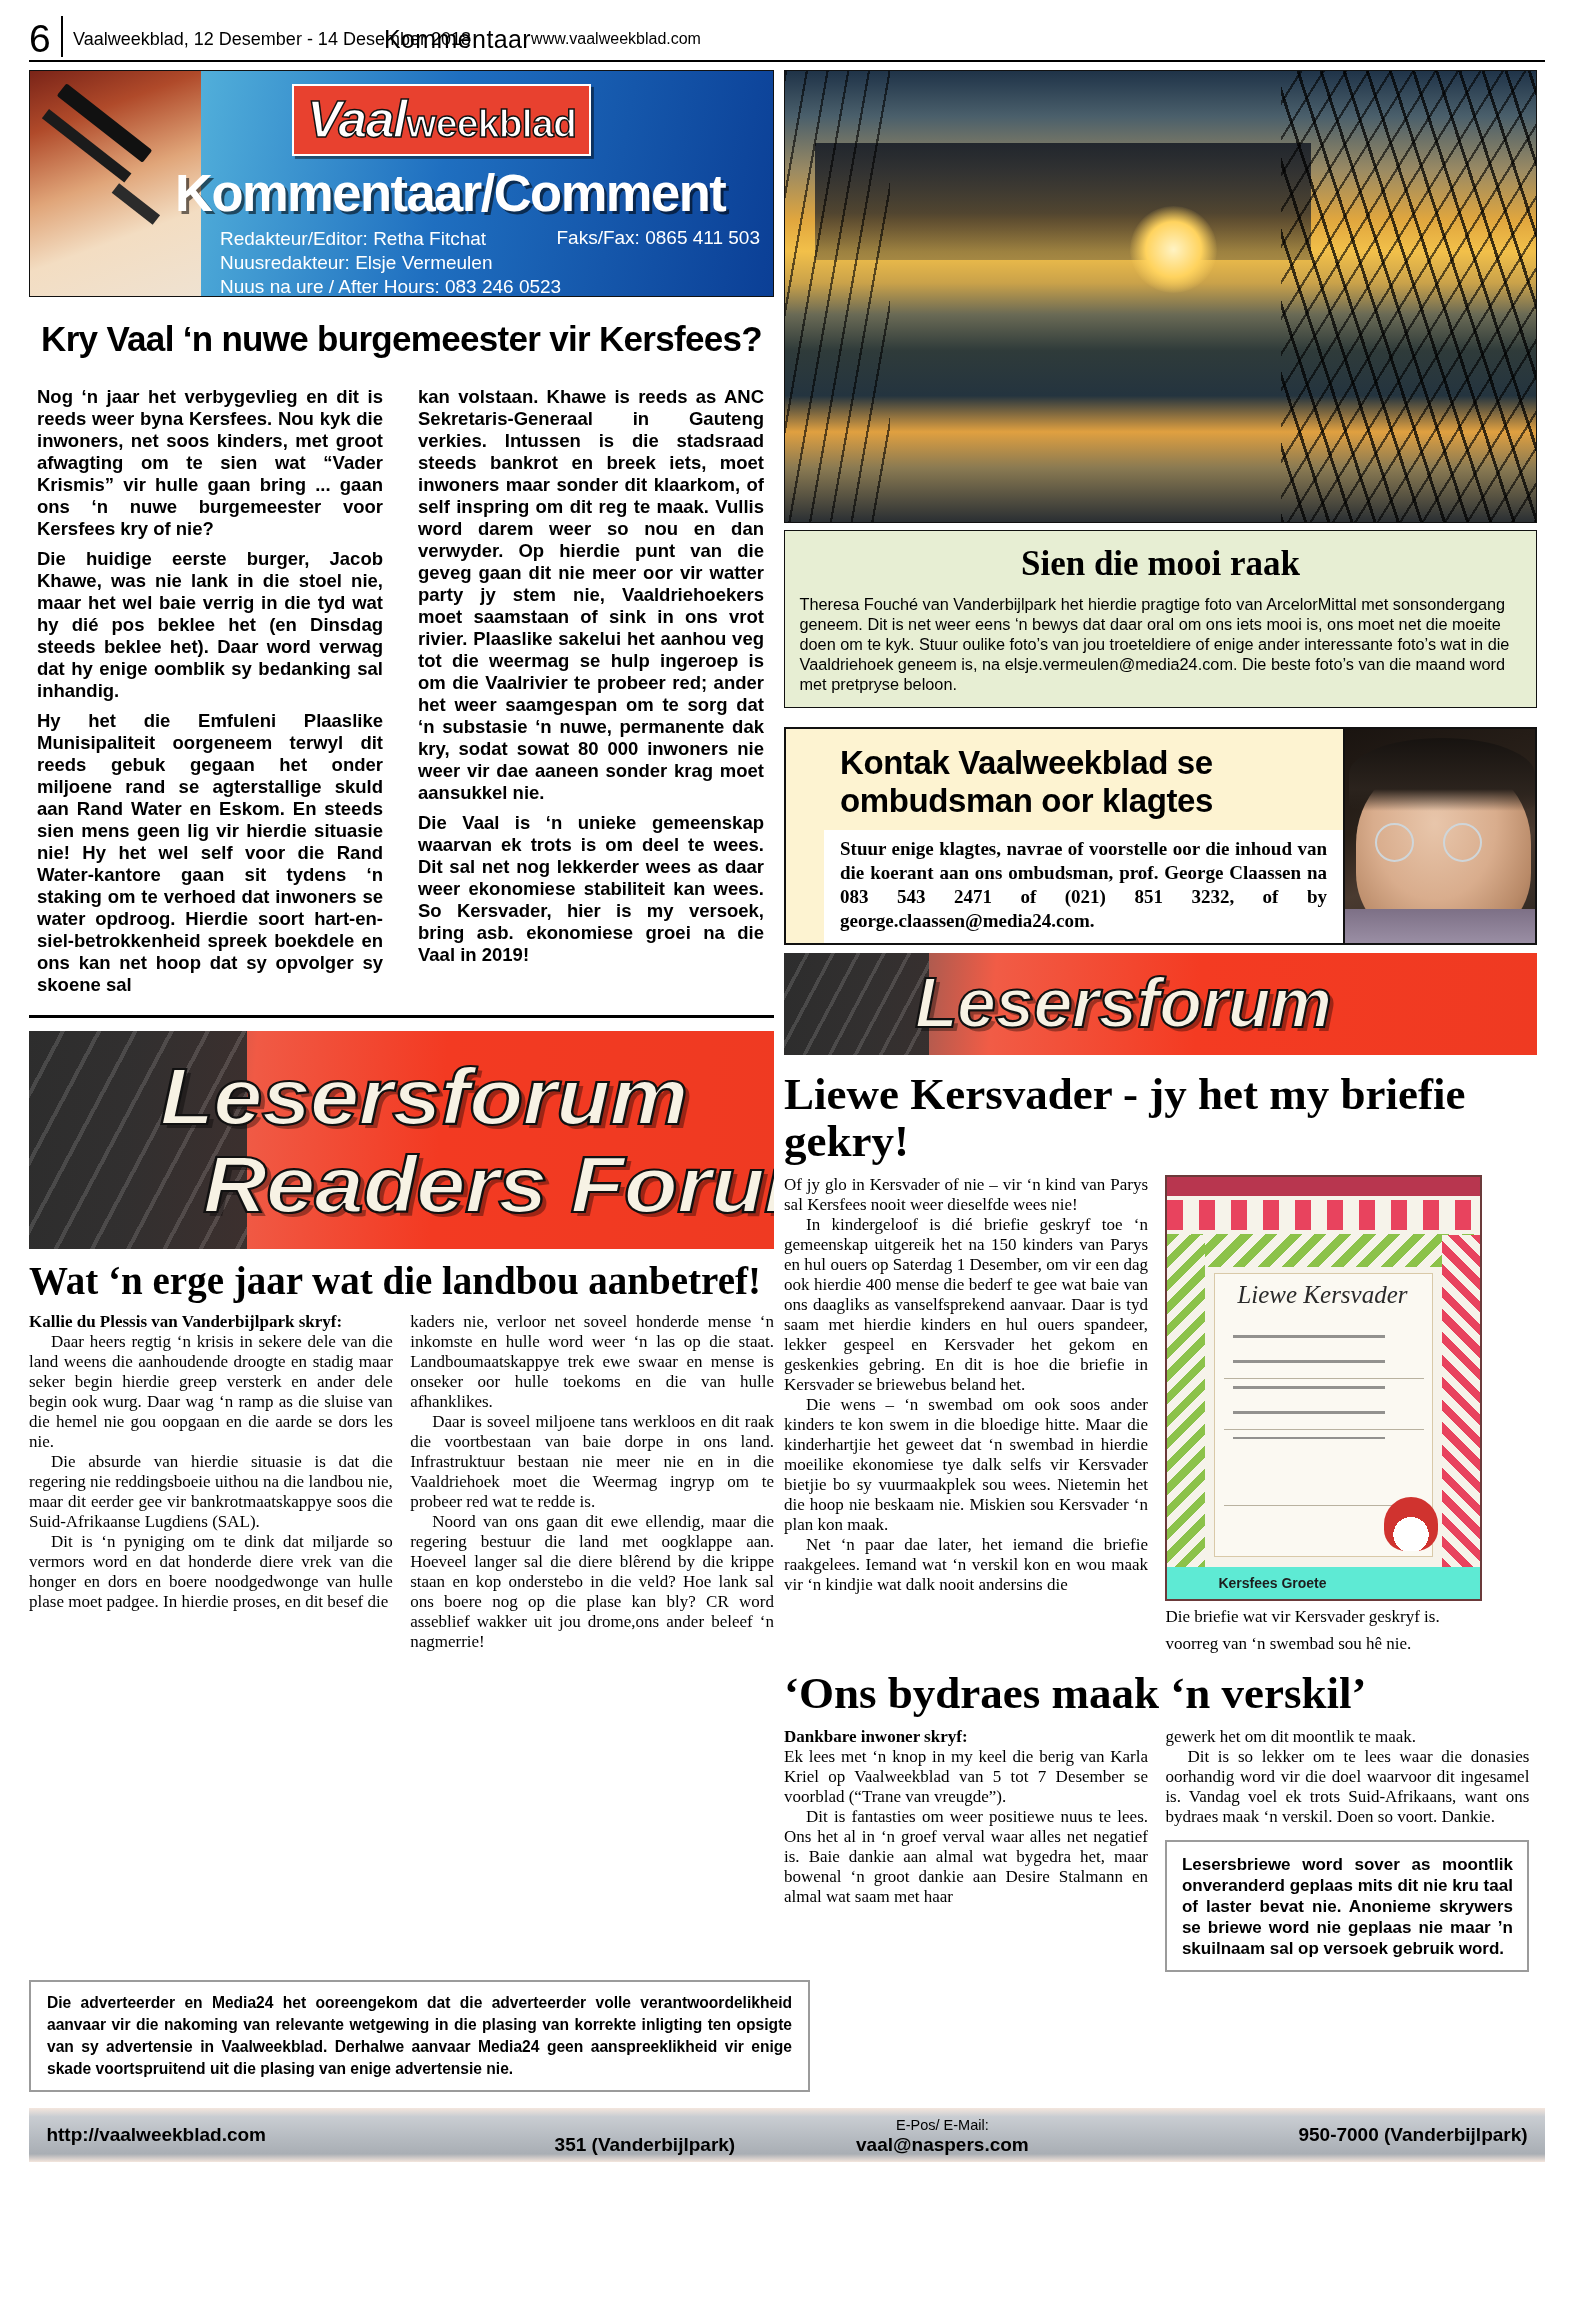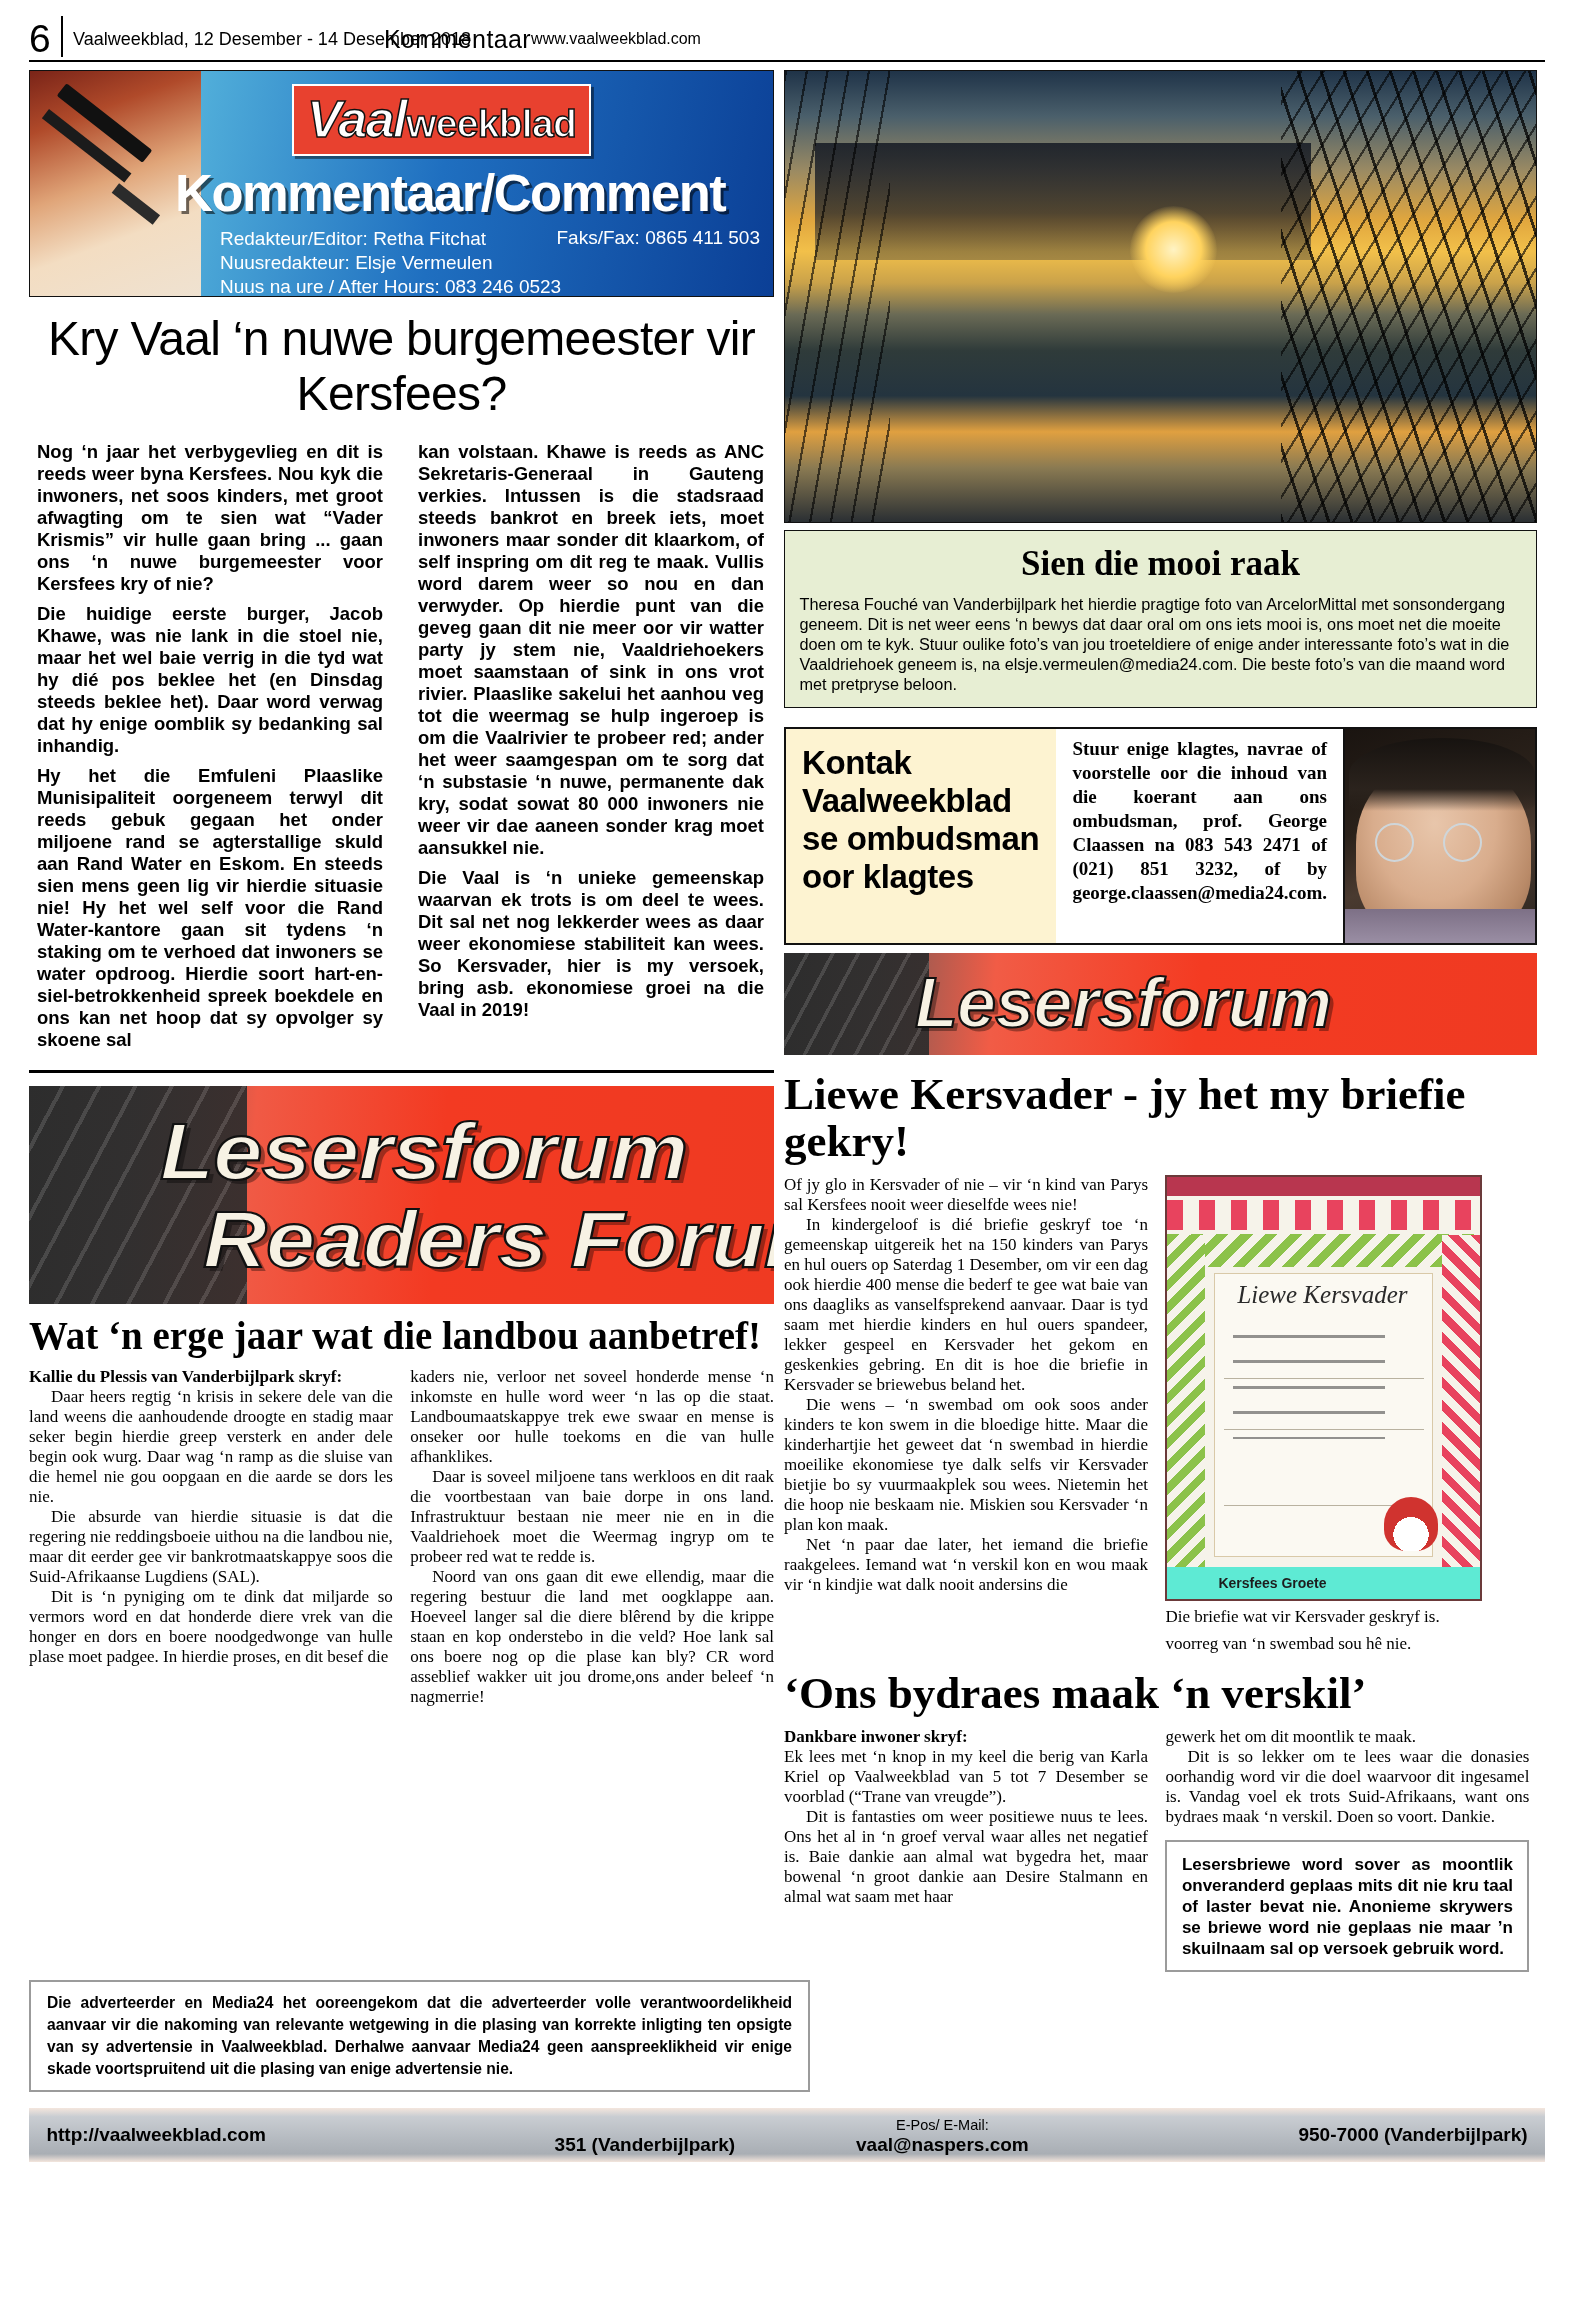--- a/index.html
+++ b/index.html
@@ -37,21 +37,21 @@
   .vaal-logo .v2{font-family:"Liberation Sans",sans-serif;font-weight:bold;font-size:39px;color:#fff;
      -webkit-text-stroke:1.5px #111;letter-spacing:-0.7px;}
   .kom-title{position:absolute;left:145px;top:93px;font-family:"Liberation Sans",sans-serif;font-weight:bold;
      font-size:51px;color:#fff;letter-spacing:-1.5px;text-shadow:2.9px 2.9px 0 rgba(0,0,0,.55);white-space:nowrap;
      transform:scaleX(1.03);transform-origin:left;}
   .kom-credits{position:absolute;left:190px;top:156px;font-family:"Liberation Sans",sans-serif;font-size:19px;
      color:#fff;line-height:24px;}
   .kom-fax{position:absolute;right:13px;top:156px;font-family:"Liberation Sans",sans-serif;font-size:19px;color:#fff;}
 
   
-  .ed-head{font-family:"Liberation Sans",sans-serif;font-weight:normal;font-size:48px;line-height:55px;
+  .ed-head{font-family:"Liberation Sans",sans-serif;font-weight:bold;font-size:35px;line-height:55px;
      text-align:center;letter-spacing:-0.7px;margin:14.5px 0 11.6px 0;}
 
   .ed-body{display:flex;gap:19px;}
   .ed-col{width:362px;font-family:"Liberation Sans",sans-serif;font-weight:bold;font-size:18.5px;
      line-height:22px;text-align:justify;}
   .ed-col p{margin:8px;}
   .ed-rule{height:2.2px;background:#000;margin:11.6px 0 0 0;}
 
   
   .rf-banner{position:relative;height:218px;margin-top:13px;overflow:hidden;
@@ -91,21 +91,21 @@
   .photo-main .plantL{position:absolute;left:0;top:0;width:14%;height:100%;
      background:repeating-linear-gradient(100deg,rgba(0,0,0,.6) 0px,rgba(0,0,0,.6) 2.2px,transparent 2.2px,transparent 20.4px);}
   .photo-main .mill{position:absolute;left:4%;top:16%;width:66%;height:26%;
      background:linear-gradient(180deg,rgba(20,25,35,.85) 0%,rgba(25,30,40,.7) 60%,rgba(40,45,55,.35) 100%);}
 
   .cap-box{border:1.5px solid #111;background:#e7eed3;padding:8.7px 14.5px 13px 14.5px;margin-top:7.3px;}
   .cap-title{font-family:"Liberation Serif",serif;font-weight:bold;font-size:35px;text-align:center;margin:4.4px 0 10.2px 0;}
   .cap-text{font-family:"Liberation Sans",sans-serif;font-size:16.3px;line-height:20px;text-align:left;}
 
   .omb-box{display:flex;border:2.9px solid #111;margin-top:19px;background:#fdf3d1;height:218px;box-sizing:border-box;}
-  .omb-left{flex:1;display:flex;flex-direction:row;}
+  .omb-left{flex:1;display:flex;flex-direction:column;padding-left:38px;}
   .omb-head{font-family:"Liberation Sans",sans-serif;font-weight:bold;font-size:33px;line-height:38px;
      padding:14.5px 13px 10.2px 16px;letter-spacing:-0.4px;}
   .omb-text{background:#fff;flex:1;font-family:"Liberation Serif",serif;font-weight:bold;font-size:19px;
      line-height:24px;padding:7.3px 16px 5.8px 16px;text-align:justify;}
   .omb-photo{width:190px;border-left:2.2px solid #111;position:relative;overflow:hidden;
      background:linear-gradient(160deg,#1a1410 0%,#2a211a 38%,#4a3a30 60%,#2a2520 100%);}
   .omb-photo .face{position:absolute;left:6%;top:14%;width:92%;height:86%;border-radius:46% 46% 38% 38%;
      background:radial-gradient(ellipse at 45% 35%,#e8c6ab 0%,#d9ad8d 45%,#b98a68 75%,#8a6348 100%);}
   .omb-photo .hair{position:absolute;left:2%;top:4%;width:98%;height:34%;border-radius:50% 50% 10% 10%;
      background:linear-gradient(180deg,#171310 0%,#2b231d 70%,rgba(43,35,29,0) 100%);}

